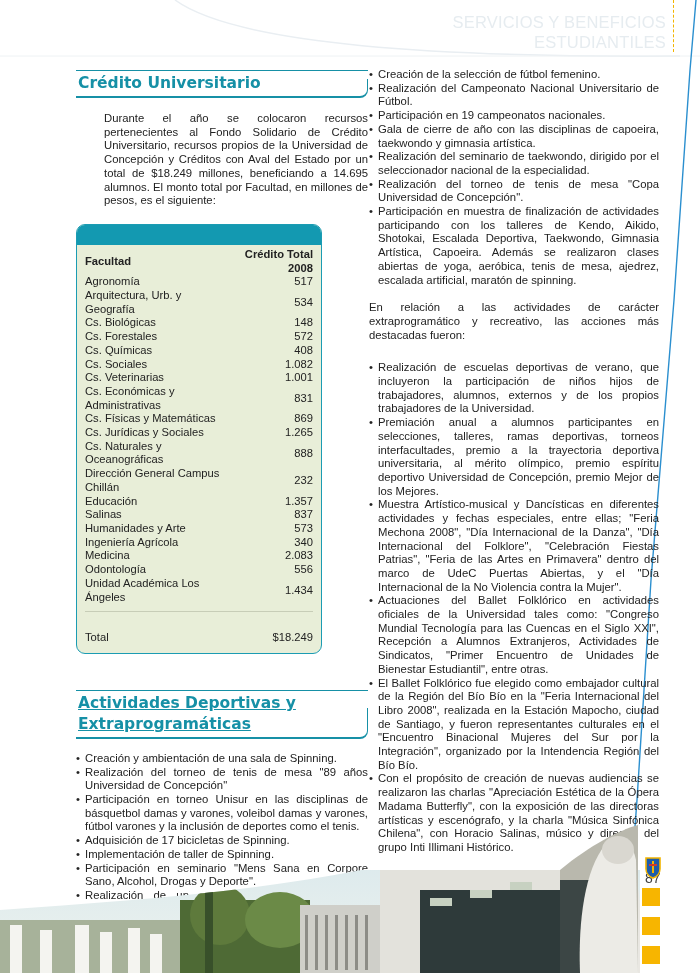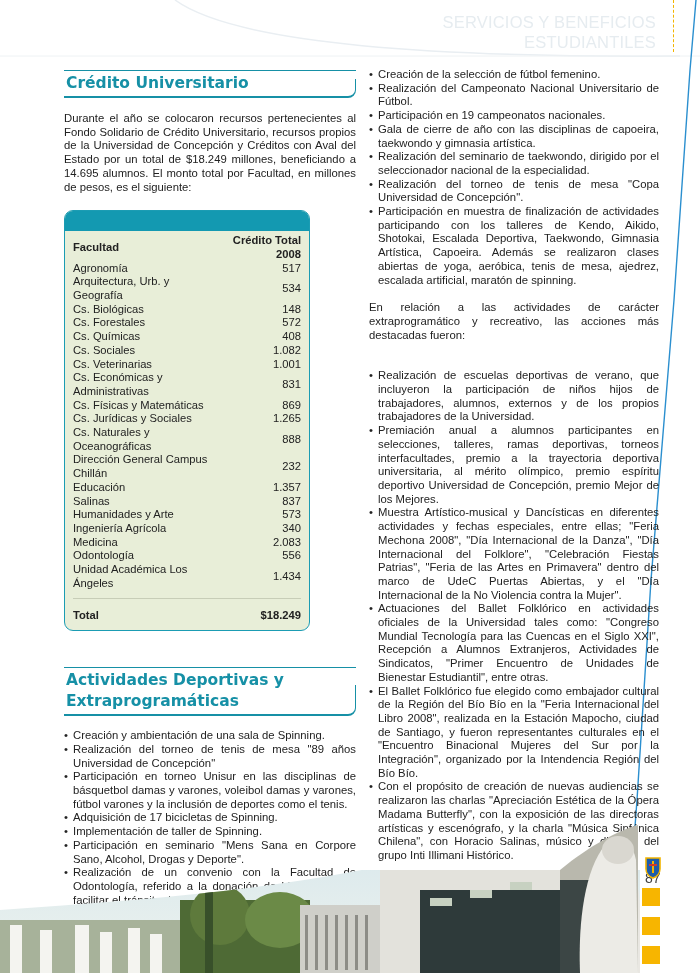--- a/index.html
+++ b/index.html
@@ -1,44 +1,44 @@
 <!DOCTYPE html>
 <html><head>
 <meta charset="utf-8">
 <style>
   * { box-sizing: border-box; margin: 0; padding: 0; }
   html, body { width: 700px; height: 973px; overflow: hidden; background: #ffffff; }
   body { position: relative; font-family: "DejaVu Sans", sans-serif; color: #222; }
 
   
   .hdr-swoosh { position: absolute; left: 0; top: 0; width: 700px; height: 70px; pointer-events: none; }
-  .hdr-title { position: absolute; right: 44px; top: 12px; text-align: right; color: #e6ecf0; font-family: "Liberation Sans", sans-serif; font-size: 16.5px; line-height: 20px; letter-spacing: 0.2px; }
+  .hdr-title { position: absolute; right: 34px; top: 12px; text-align: right; color: #e6ecf0; font-family: "Liberation Sans", sans-serif; font-size: 16.5px; line-height: 20px; letter-spacing: 0.2px; }
   .hdr-dots { position: absolute; left: 673px; top: 0; width: 0; height: 52px; border-left: 1px dashed #f2b400; }
   .right-line { position: absolute; left: 0; top: 0; width: 700px; height: 973px; pointer-events: none; }
 
   
-  .col-left { position: absolute; left: 64px; top: 70px; width: 292px; }
+  .col-left { position: absolute; left: 76px; top: 70px; width: 292px; }
   .col-right { position: absolute; left: 369px; top: 68px; width: 290px; }
 
   .section-title { position: relative; color: #1690a6; font-family: "DejaVu Sans", sans-serif; font-weight: bold; font-size: 15.5px; line-height: 21px; padding: 3px 0 4px 2px; }
   .section-title::before { content: ""; position: absolute; left: 0; right: 0; top: 0; border-top: 1.3px solid #1690a6; }
   .section-title::after { content: ""; position: absolute; left: 0; right: 0; bottom: 0; border-bottom: 2px solid #1690a6; border-right: 1.3px solid #1690a6; border-bottom-right-radius: 8px; height: 60%; }
 
   p.body { font-family: "Liberation Sans", sans-serif; font-size: 11.3px; line-height: 13.7px; text-align: justify; color: #222; }
 
   
   .tbl-box { margin-top: 16px; width: 246px; border: 1.2px solid #1b9cb3; border-radius: 9px; background: #e8eed8; overflow: hidden; }
   .tbl-head-band { height: 20px; background: #1399b1; }
   .tbl { width: 100%; border-collapse: collapse; font-family: "Liberation Sans", sans-serif; font-size: 11.2px; }
   .tbl td, .tbl th { padding: 0 8px; line-height: 13.7px; }
   .tbl th { font-weight: bold; text-align: left; padding-top: 3px; }
   .tbl th.num, .tbl td.num { text-align: right; }
   .tbl tr.sep td { padding: 0 8px; height: 9px; }
   .tbl tr.sep td div { border-top: 1px solid #c7cdb7; margin-top: 6px; }
-  .tbl tr.total td { font-weight: bold; padding-top: 9px; padding-bottom: 8px; }
+  .tbl tr.total td { font-weight: normal; padding-top: 18px; padding-bottom: 8px; }
 
   ul.bullets { list-style: none; font-family: "Liberation Sans", sans-serif; font-size: 11.3px; line-height: 13.7px; color: #222; }
   ul.bullets li { position: relative; padding-left: 9px; text-align: justify; }
   ul.bullets li::before { content: "•"; position: absolute; left: 0; top: 0; }
 
   
   .photo-strip { position: absolute; left: 0; top: 870px; width: 640px; height: 103px; overflow: hidden; }
   .page-number { position: absolute; left: 645px; top: 870px; font-family: "Liberation Sans", sans-serif; font-size: 14px; color: #404040; }
   .shield { position: absolute; left: 645px; top: 857px; width: 16px; height: 22px; }
   .sq { position: absolute; left: 642px; width: 18px; height: 18px; background: #f7b500; }
@@ -58,21 +58,21 @@
 
 <svg class="right-line" viewBox="0 0 700 973">
   <path d="M696,0 L690,70 L674,300 L651,580 L637,800 L624,973" stroke="#2b8fcf" stroke-width="1.4" fill="none"></path>
 </svg>
 
 <div class="col-left">
   <h2 class="section-title">
     <span>Crédito Universitario</span>
   </h2>
 
-  <p class="body" style="margin-top:14px;">Durante el año se colocaron recursos pertenecientes al Fondo Solidario de Crédito Universitario, recursos propios de la Universidad de Concepción y Créditos con Aval del Estado por un total de $18.249 millones, beneficiando a 14.695 alumnos. El monto total por Facultad, en millones de pesos, es el siguiente:</p>
+  <p class="body" style="margin-top:14px;margin-left:28px;">Durante el año se colocaron recursos pertenecientes al Fondo Solidario de Crédito Universitario, recursos propios de la Universidad de Concepción y Créditos con Aval del Estado por un total de $18.249 millones, beneficiando a 14.695 alumnos. El monto total por Facultad, en millones de pesos, es el siguiente:</p>
 
   <div class="tbl-box">
     <div class="tbl-head-band"></div>
     <table class="tbl">
       <thead>
         <tr>
           <th>Facultad</th>
           <th class="num">Crédito Total 2008</th>
         </tr>
       </thead>
@@ -159,21 +159,21 @@
             </td>
           </tr>
         <tr class="total">
           <td>Total</td>
           <td class="num">$18.249</td>
         </tr>
       </tbody>
     </table>
   </div>
 
-  <h2 class="section-title" style="margin-top:36px;">
+  <h2 class="section-title" style="margin-top:36px;text-decoration:underline;">
     <div>Actividades Deportivas y</div>
     <div>Extraprogramáticas</div>
   </h2>
 
 
   <ul class="bullets" style="margin-top:13px;">
     <li>Creación y ambientación de una sala de Spinning.</li>
     <li>Realización del torneo de tenis de mesa "89 años Universidad de Concepción"</li>
     <li>Participación en torneo Unisur en las disciplinas de básquetbol damas y varones, voleibol damas y varones, fútbol varones y la inclusión de deportes como el tenis.</li>
     <li>Adquisición de 17 bicicletas de Spinning.</li>
@@ -190,21 +190,21 @@
     <li>Realización del Campeonato Nacional Universitario de Fútbol.</li>
     <li>Participación en 19 campeonatos nacionales.</li>
     <li>Gala de cierre de año con las disciplinas de capoeira, taekwondo y gimnasia artística.</li>
     <li>Realización del seminario de taekwondo, dirigido por el seleccionador nacional de la especialidad.</li>
     <li>Realización del torneo de tenis de mesa "Copa Universidad de Concepción".</li>
     <li>Participación en muestra de finalización de actividades participando con los talleres de Kendo, Aikido, Shotokai, Escalada Deportiva, Taekwondo, Gimnasia Artística, Capoeira. Además se realizaron clases abiertas de yoga, aeróbica, tenis de mesa, ajedrez, escalada artificial, maratón de spinning.</li>
   </ul>
 
   <p class="body" style="margin-top:14px;">En relación a las actividades de carácter extraprogramático y recreativo, las acciones más destacadas fueron:</p>
 
-  <ul class="bullets" style="margin-top:27px;">
+  <ul class="bullets" style="margin-top:19px;">
     <li>Realización de escuelas deportivas de verano, que incluyeron la participación de niños hijos de trabajadores, alumnos, externos y de los propios trabajadores de la Universidad.</li>
     <li>Premiación anual a alumnos participantes en selecciones, talleres, ramas deportivas, torneos interfacultades, premio a la trayectoria deportiva universitaria, al mérito olímpico, premio espíritu deportivo Universidad de Concepción, premio Mejor de los Mejores.</li>
     <li>Muestra Artístico-musical y Dancísticas en diferentes actividades y fechas especiales, entre ellas; "Feria Mechona 2008", "Día Internacional de la Danza", "Día Internacional del Folklore", "Celebración Fiestas Patrias", "Feria de las Artes en Primavera" dentro del marco de UdeC Puertas Abiertas, y el "Día Internacional de la No Violencia contra la Mujer".</li>
     <li>Actuaciones del Ballet Folklórico en actividades oficiales de la Universidad tales como: "Congreso Mundial Tecnología para las Cuencas en el Siglo XXI", Recepción a Alumnos Extranjeros, Actividades de Sindicatos, "Primer Encuentro de Unidades de Bienestar Estudiantil", entre otras.</li>
     <li>El Ballet Folklórico fue elegido como embajador cultural de la Región del Bío Bío en la "Feria Internacional del Libro 2008", realizada en la Estación Mapocho, ciudad de Santiago, y fueron representantes culturales en el "Encuentro Binacional Mujeres del Sur por la Integración", organizado por la Intendencia Región del Bío Bío.</li>
     <li>Con el propósito de creación de nuevas audiencias se realizaron las charlas "Apreciación Estética de la Ópera Madama Butterfly", con la exposición de las directoras artísticas y escenógrafo, y la charla "Música Sinfónica Chilena", con Horacio Salinas, músico y director del grupo Inti Illimani Histórico.</li>
   </ul>
 </div>
 
 <svg class="photo-strip" viewBox="0 0 640 103" preserveAspectRatio="none">

